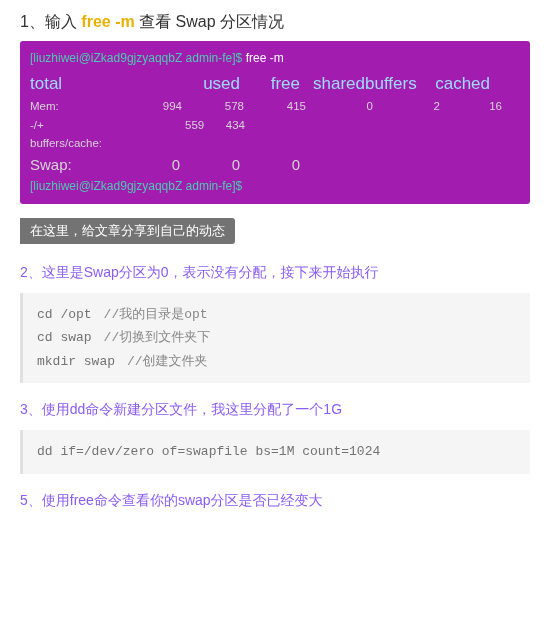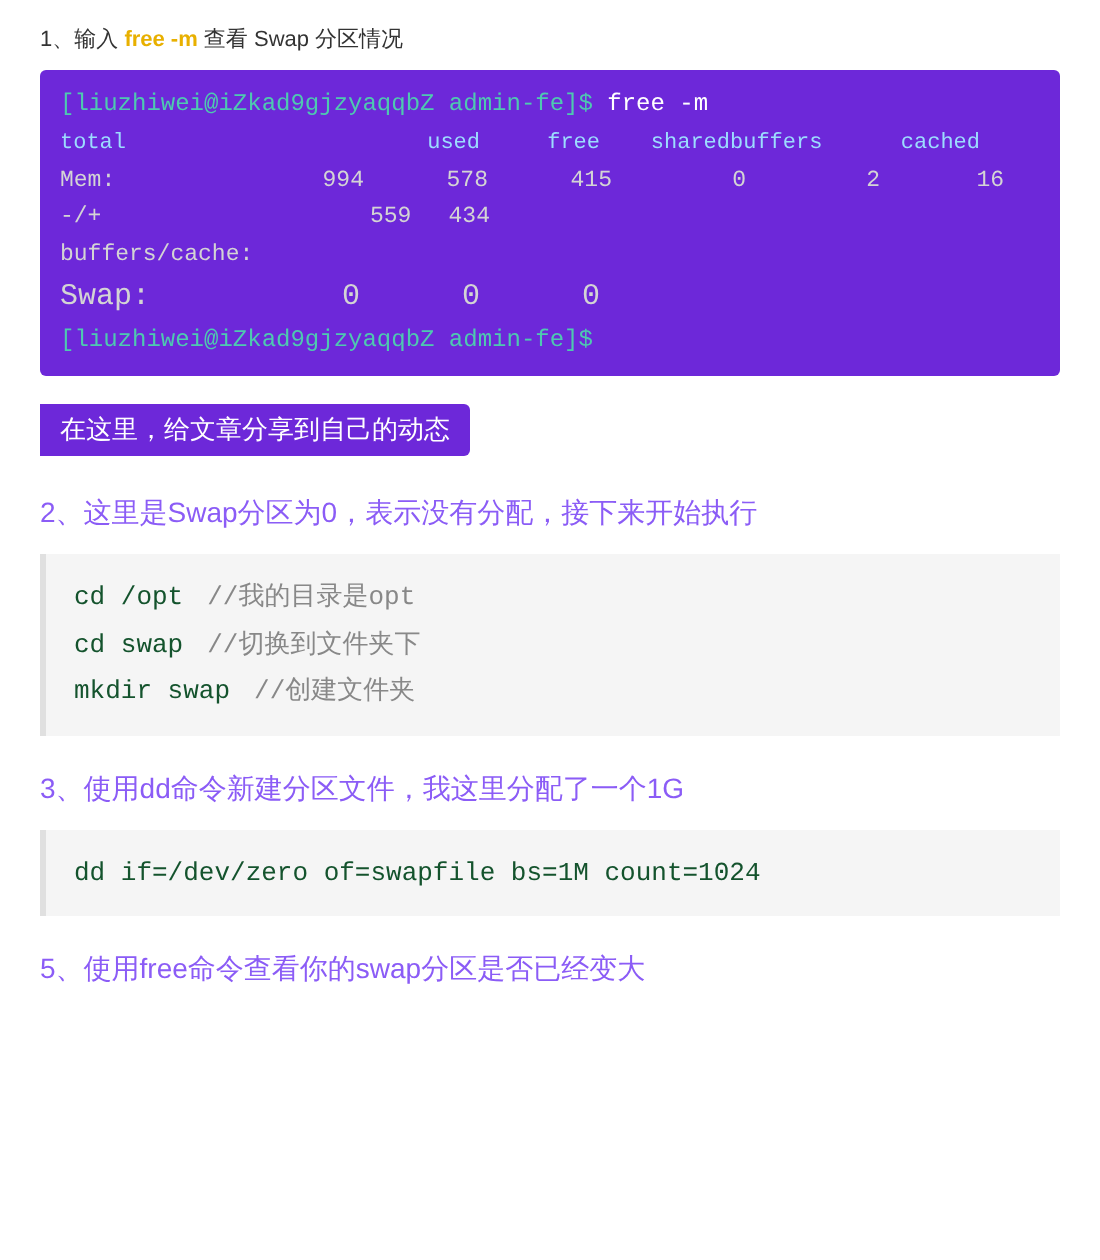--- a/index.html
+++ b/index.html
@@ -10,49 +10,49 @@
       color: #333;
       width: 550px;
       min-height: 630px;
       overflow-x: hidden;
     }
     .page-container {
       padding: 12px 20px 20px 20px;
       position: relative;
     }
     .section-title {
-      font-size: 11px;
+      font-size: 16px;
       color: #333;
       margin-bottom: 8px;
       font-weight: normal;
     }
     .highlight-free {
       color: #e8b000;
       font-weight: bold;
     }
     .terminal-block {
-      background: #6d28d9;
+      background: #a21caf;
       color: #d4d4d4;
-      font-family: Liberation Mono, monospace;
+      font-family: Liberation Sans, sans-serif;
       font-size: 12px;
       padding: 8px 10px;
       border-radius: 3px;
       margin-bottom: 2px;
       line-height: 1.6;
     }
     .terminal-block .t-prompt {
       color: #4ec9b0;
     }
     .terminal-block .t-cmd {
       color: #fff;
     }
     .orange-banner {
       position: absolute;
       left: 0;
-      background: #6d28d9;
+      background: #737373;
       color: #fff;
       font-size: 13px;
       padding: 4px 10px;
       border-radius: 0 3px 3px 0;
       white-space: nowrap;
     }
     .section-desc {
       color: #8b5cf6;
       font-size: 14px;
       line-height: 1.8;
@@ -66,21 +66,21 @@
       font-size: 13px;
       color: #333;
       margin: 8px 0 14px 0;
       line-height: 1.8;
     }
     .code-line {
       display: flex;
       gap: 12px;
     }
     .code-cmd {
-      color: #14532d;
+      color: #737373;
       white-space: nowrap;
     }
     .code-comment {
       color: #888;
     }
     .section-block {
       margin-bottom: 14px;
     }
   </style>
 </head>
@@ -90,21 +90,21 @@
 
   <div class="section-block">
     <div class="section-title">
       <span>1、输入 </span><span class="highlight-free">free -m</span><span> 查看 Swap 分区情况</span>
     </div>
     <div class="terminal-block">
       <div>
         <span class="t-prompt">[liuzhiwei@iZkad9gjzyaqqbZ admin-fe]$</span>
         <span class="t-cmd"> free -m</span>
       </div>
-      <div style="display:flex; gap:0; font-size:11px; margin-top:2px;">
+      <div style="display:flex; gap:0; font-size:17px; margin-top:2px;">
         <span style="display:inline-block; width:150px; color:#9cdcfe;">              total</span>
         <span style="display:inline-block; width:60px; color:#9cdcfe; text-align:right;">used</span>
         <span style="display:inline-block; width:60px; color:#9cdcfe; text-align:right;">free</span>
         <span style="display:inline-block; width:65px; color:#9cdcfe; text-align:right;">shared</span>
         <span style="display:inline-block; width:65px; color:#9cdcfe; text-align:left;">buffers</span>
         <span style="display:inline-block; width:60px; color:#9cdcfe; text-align:right;">cached</span>
       </div>
       <div style="display:flex; gap:2px; font-size:11.5px;">
         <span style="display:inline-block; width:85px;">Mem:</span>
         <span style="display:inline-block; width:65px; text-align:right;">994</span>

